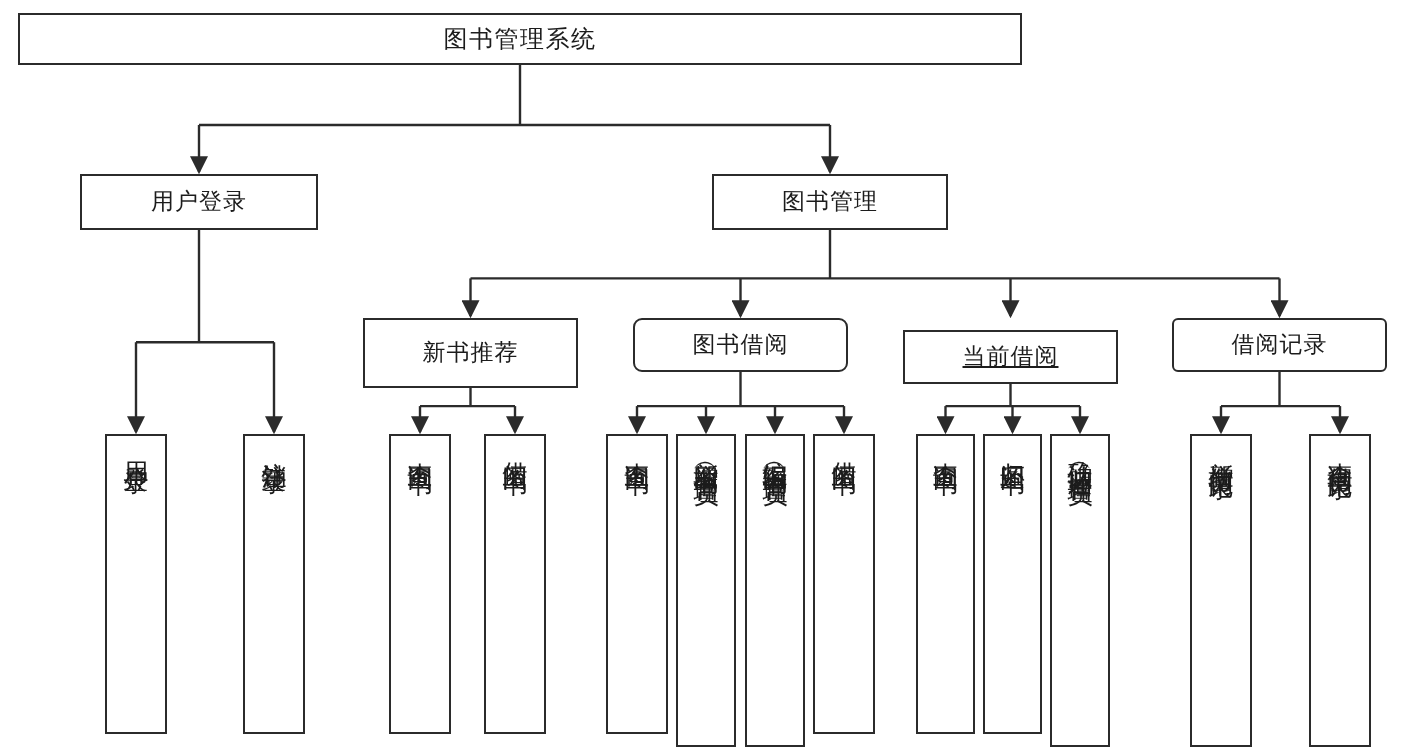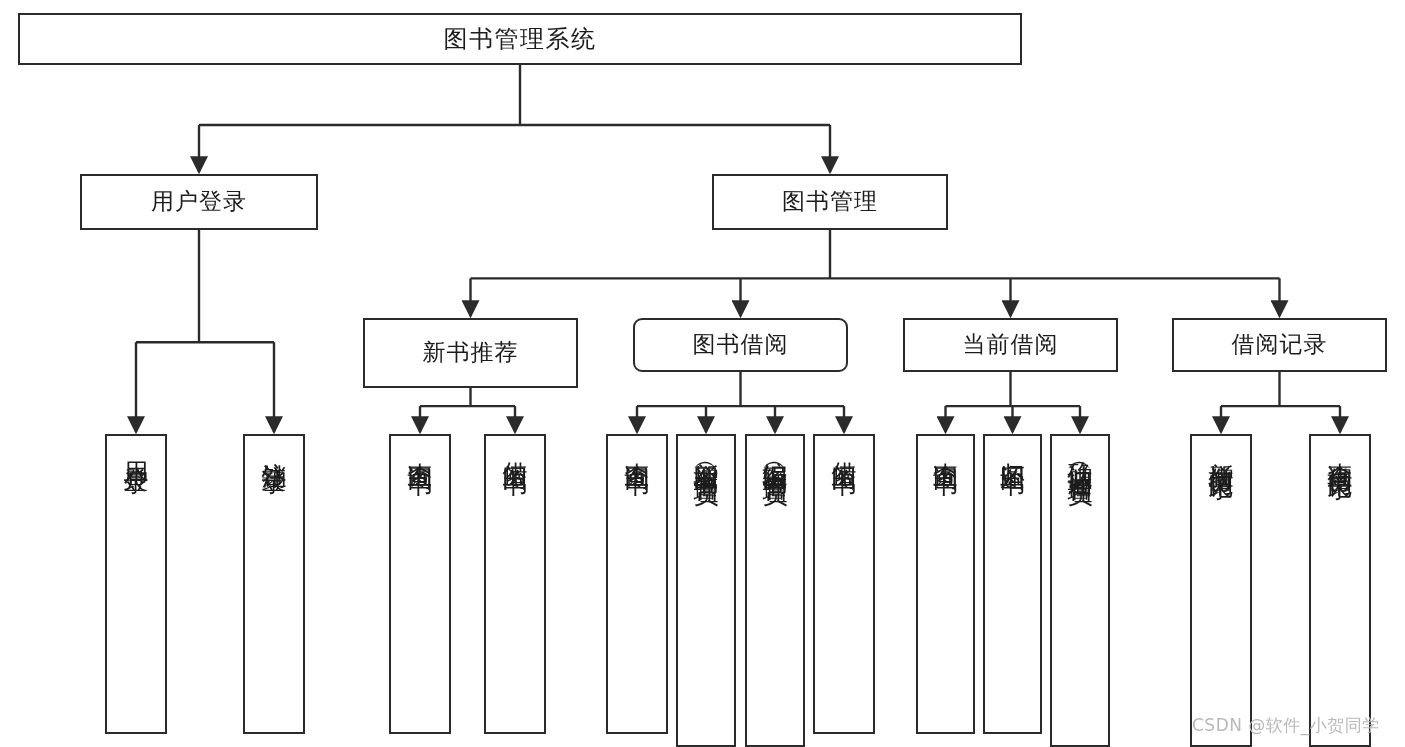--- a/index.html
+++ b/index.html
@@ -131,24 +131,24 @@
       </div>
       <div class="node horiz" style="left: 712px; top: 174px; width: 236px; height: 56px;">
         <span class="lbl">图书管理</span>
       </div>
       <div class="node horiz" style="left: 363px; top: 318px; width: 215px; height: 70px;">
         <span class="lbl">新书推荐</span>
       </div>
       <div class="node horiz" style="left: 633px; top: 318px; width: 215px; height: 54px; border-radius: 9px;">
         <span class="lbl">图书借阅</span>
       </div>
-      <div class="node horiz" style="left: 903px; top: 318px; width: 215px; height: 54px;">
+      <div class="node horiz" style="left: 903px; top: 330px; width: 215px; height: 54px; text-decoration: underline;">
         <span class="lbl">当前借阅</span>
       </div>
-      <div class="node horiz" style="left: 1172px; top: 318px; width: 215px; height: 54px;">
+      <div class="node horiz" style="left: 1172px; top: 318px; width: 215px; height: 54px; border-radius: 6px;">
         <span class="lbl">借阅记录</span>
       </div>
       <div class="node vert" style="left: 105px; top: 434px; width: 62px; height: 300px;">
         <span class="lbl">用户登录</span>
       </div>
       <div class="node vert" style="left: 243px; top: 434px; width: 62px; height: 300px;">
         <span class="lbl">注销登录</span>
       </div>
       <div class="node vert" style="left: 389px; top: 434px; width: 62px; height: 300px;">
         <span class="lbl">查询图书</span>
@@ -178,14 +178,13 @@
         <span class="lbl">确认归还（管理员）</span>
       </div>
       <div class="node vert" style="left: 1190px; top: 434px; width: 62px; height: 313px;">
         <span class="lbl">新增借阅记录</span>
       </div>
       <div class="node vert" style="left: 1309px; top: 434px; width: 62px; height: 313px;">
         <span class="lbl">查询借阅记录</span>
       </div>
     </div>
 
-  <div class="watermark" style="left: 1192px; top: 714px;">CSDN @软件_小贺同学</div>
 </div>
 
 </body></html>

